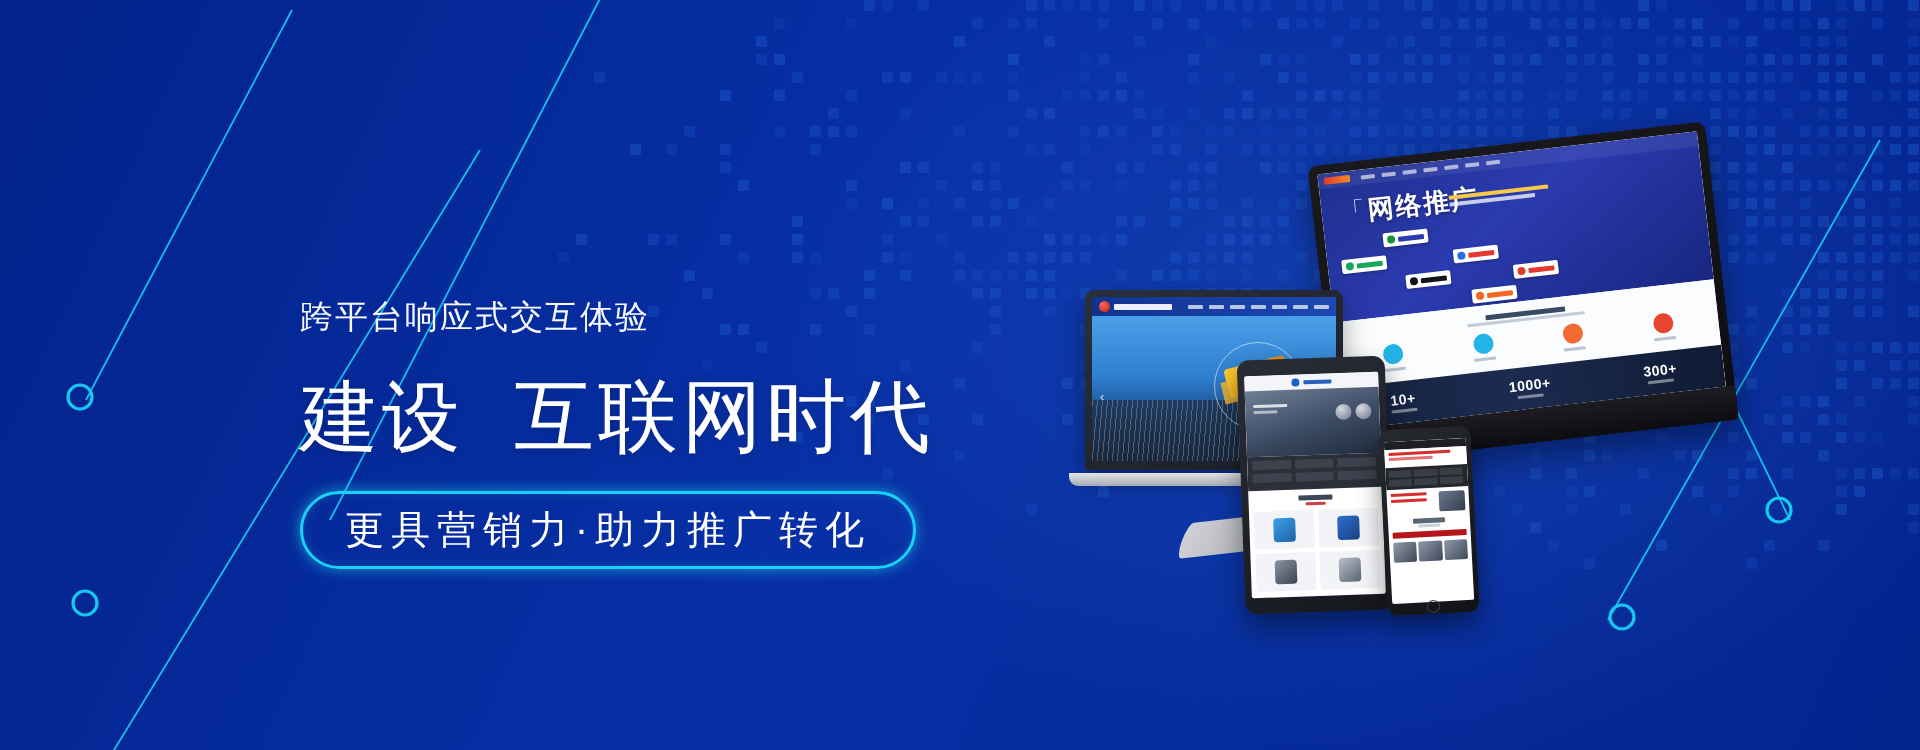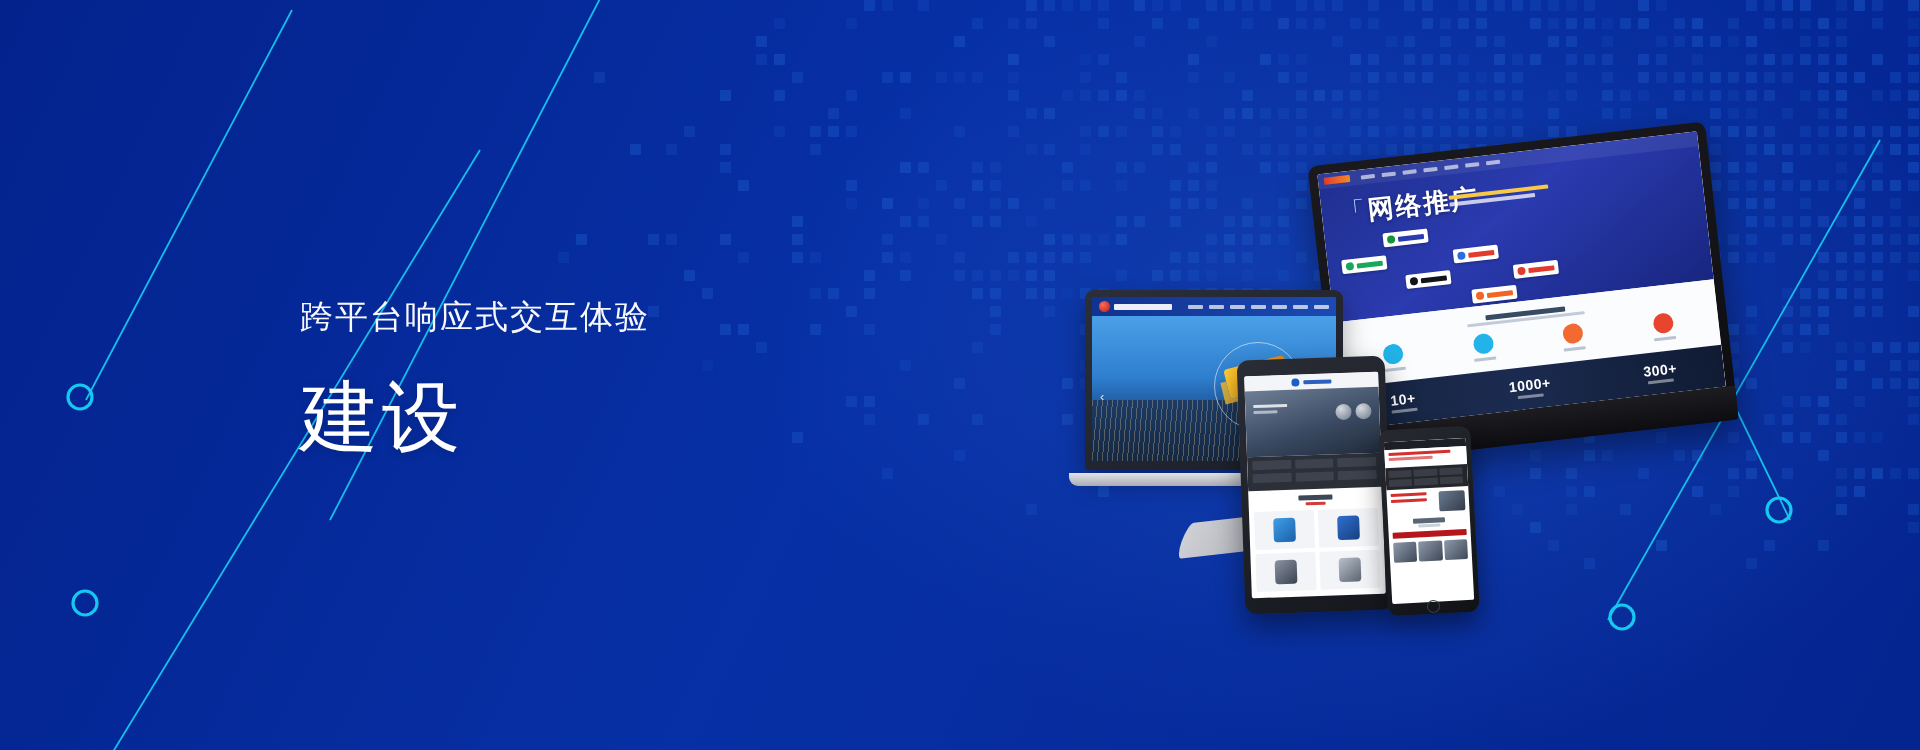--- a/index.html
+++ b/index.html
@@ -1308,22 +1308,26 @@
   </svg>
 
   <div class="copy">
 
     <div class="headline-row">
       <span class="hl-sub">跨平台响应式交互体验</span>
     </div>
 
     <div class="headline-row2">
       <span class="hl-main2">建设</span>
+      <span class="hl-accent">互联网时代</span>
     </div>
 
+    <div class="badge">
+      <span class="badge-text">更具营销力·助力推广转化</span>
+    </div>
   </div>
 
   <div class="devices">
 
     <div class="imac-foot"></div>
     <div class="imac-neck"></div>
     <div class="imac">
       <div class="imac-bezel">
         <div class="imac-screen">
 

